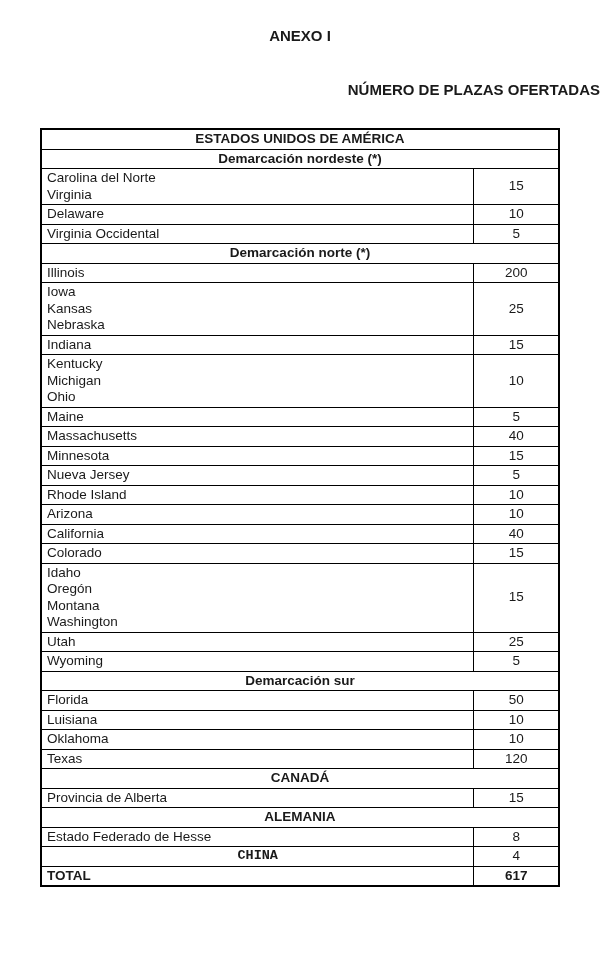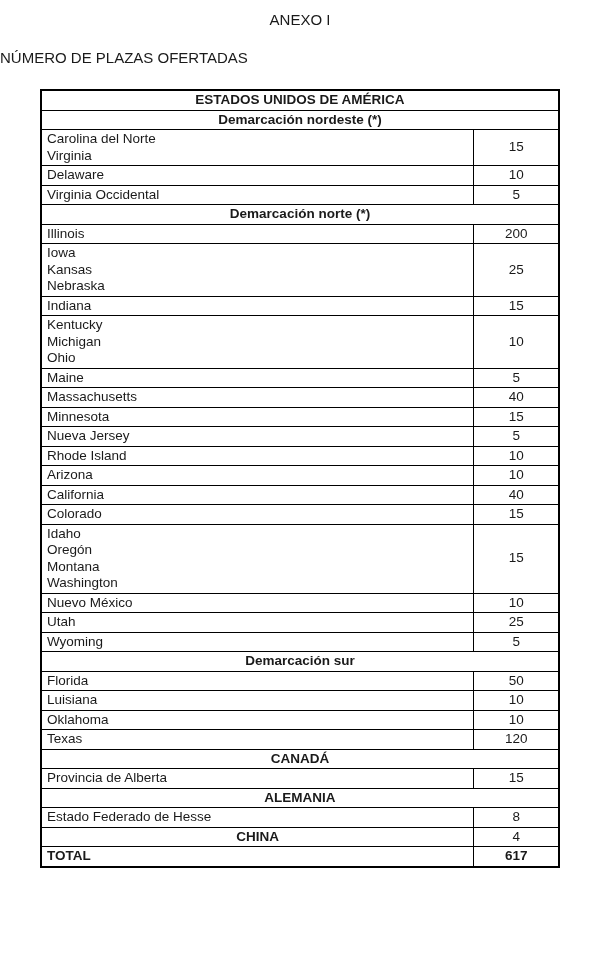--- a/index.html
+++ b/index.html
@@ -9,60 +9,60 @@
   }
   body {
     width: 600px;
     height: 958px;
     font-family: "Liberation Sans", sans-serif;
     color: #1a1a1a;
     -webkit-font-smoothing: antialiased;
   }
   .doc-title {
     text-align: center;
-    font-weight: normal;
+    font-weight: bold;
     font-size: 15px;
     line-height: 18px;
-    margin: 0;
+    margin: 16px;
     padding-top: 11px;
   }
   .doc-subtitle {
-    text-align: left;
-    font-weight: normal;
+    text-align: right;
+    font-weight: bold;
     font-size: 15px;
     line-height: 18px;
     margin: 0;
     padding-top: 20px;
     padding-bottom: 22px;
   }
   table.plazas {
     border-collapse: collapse;
     table-layout: fixed;
     width: 520px;
-    margin: 0 auto;
+    margin: 7px auto;
     border: 2px solid #000;
     font-size: 13.5px;
   }
   table.plazas td {
     border: 1px solid #000;
     padding: 1px 5px;
     line-height: 16.5px;
     vertical-align: middle;
   }
   td.span-cell {
     text-align: center;
     font-weight: bold;
   }
   td.name-cell {
     text-align: left;
   }
   td.value-cell {
     text-align: center;
   }
-  .center { text-align: center !important; }
+  .center { text-align: center !important; font-family: Liberation Mono, monospace; }
   .bold { font-weight: bold; }
   .line { display: block; }
 </style>
 </head>
 <body>
 
 <div>
   <div class="doc-title">ANEXO I</div>
   <div class="doc-subtitle">NÚMERO DE PLAZAS OFERTADAS</div>
 
@@ -180,26 +180,20 @@
           <td class="name-cell">
             <span class="line">Idaho</span>
             <span class="line">Oregón</span>
             <span class="line">Montana</span>
             <span class="line">Washington</span>
           </td>
           <td class="value-cell">15</td>
         </tr>
         <tr>
           <td class="name-cell">
-            <span class="line">Nuevo México</span>
-          </td>
-          <td class="value-cell">10</td>
-        </tr>
-        <tr>
-          <td class="name-cell">
             <span class="line">Utah</span>
           </td>
           <td class="value-cell">25</td>
         </tr>
         <tr>
           <td class="name-cell">
             <span class="line">Wyoming</span>
           </td>
           <td class="value-cell">5</td>
         </tr>

